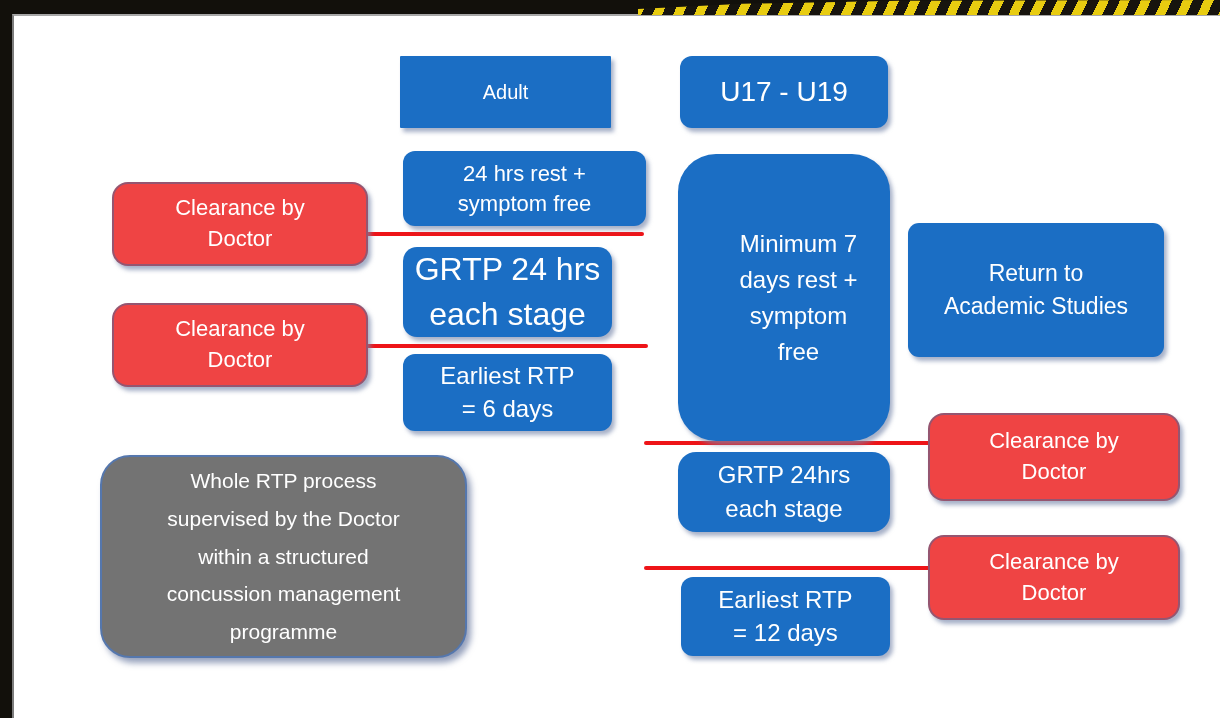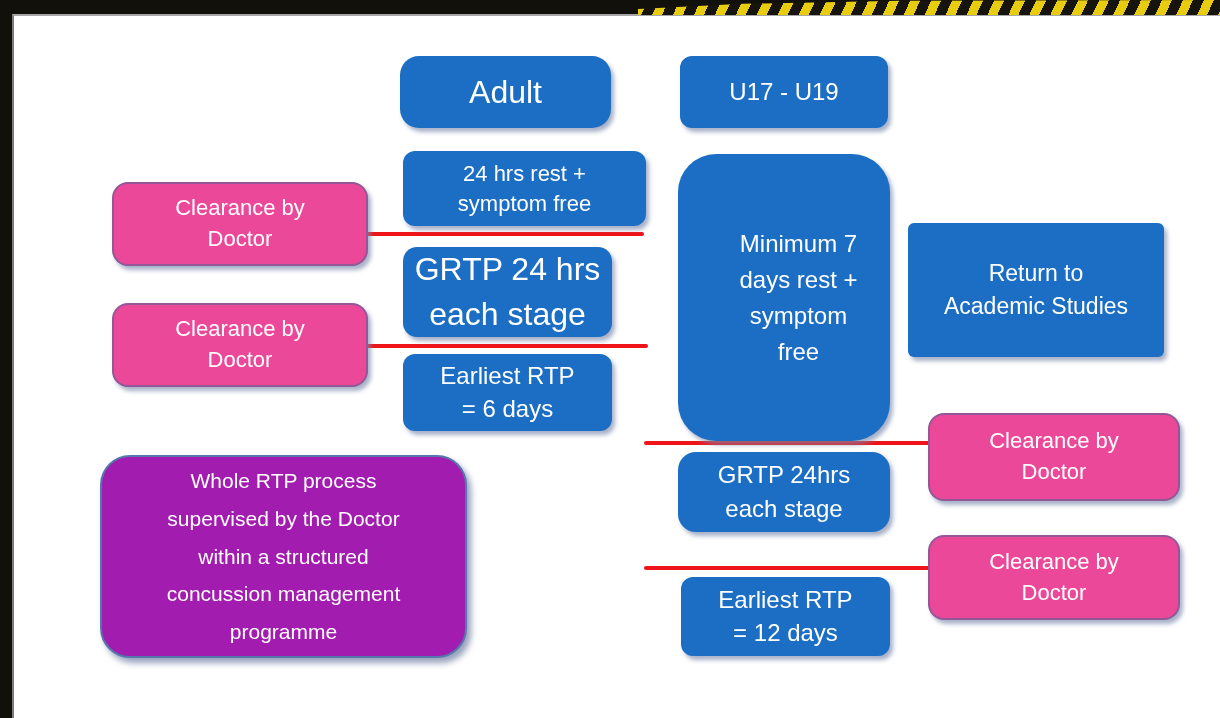--- a/index.html
+++ b/index.html
@@ -8,37 +8,37 @@
   
   #panel{position:absolute;left:12px;top:14px;width:1208px;height:704px;background:#ffffff;
          border-left:2px solid #7d7d7d;border-top:2px solid #a7a7a7;box-sizing:border-box;}
   
   #tape{position:absolute;left:638px;top:0;width:582px;height:15px;
         background:repeating-linear-gradient(115deg,#e8cc10 0px,#e8cc10 9px,#17140e 9px,#17140e 19px);
         clip-path:polygon(0 60%,18% 25%,45% 5%,100% 0,100% 100%,0 100%);}
   .box{position:absolute;display:flex;align-items:center;justify-content:center;text-align:center;
        color:#ffffff;white-space:pre-line;box-sizing:border-box;}
   .blue{background:#1b6ec4;box-shadow:3px 4px 4px rgba(120,135,170,0.65);}
-  .darkred{background:#ec4899;border:2px solid rgba(75,100,150,0.55);
+  .darkred{background:#ef4444;border:2px solid rgba(75,100,150,0.55);
            box-shadow:3px 4px 4px rgba(120,135,170,0.65);}
-  .note{background:#a21caf;border:2px solid #5577ad;box-shadow:4px 5px 6px rgba(115,130,165,0.75);}
+  .note{background:#737373;border:2px solid #5577ad;box-shadow:4px 5px 6px rgba(115,130,165,0.75);}
   .line{position:absolute;height:4px;background:#ee1418;border-radius:2px;z-index:1;}
   .box{z-index:2;}
 
-  #adult-header   {left:400px;top:56px;width:211px;height:72px;border-radius:19px;font-size:32px;}
+  #adult-header   {left:400px;top:56px;width:211px;height:72px;border-radius:1px;font-size:20px;}
   #adult-rest     {left:403px;top:151px;width:243px;height:75px;border-radius:12px;font-size:22px;line-height:1.35;}
   #adult-grtp     {left:403px;top:247px;width:209px;height:90px;border-radius:14px;font-size:32px;line-height:1.4;}
   #adult-earliest {left:403px;top:354px;width:209px;height:77px;border-radius:12px;font-size:24px;line-height:1.35;}
 
   #clearance-1    {left:112px;top:182px;width:256px;height:84px;border-radius:16px;font-size:22px;line-height:1.4;}
   #clearance-2    {left:112px;top:303px;width:256px;height:84px;border-radius:16px;font-size:22px;line-height:1.4;}
 
-  #youth-header   {left:680px;top:56px;width:208px;height:72px;border-radius:12px;font-size:24px;}
+  #youth-header   {left:680px;top:56px;width:208px;height:72px;border-radius:12px;font-size:28px;}
   #youth-rest     {left:678px;top:154px;width:212px;height:287px;border-radius:38px;font-size:24px;line-height:1.5;padding-left:29px;}
-  #youth-return   {left:908px;top:223px;width:256px;height:134px;border-radius:6px;font-size:23px;line-height:1.45;}
+  #youth-return   {left:908px;top:223px;width:256px;height:134px;border-radius:11px;font-size:23px;line-height:1.45;}
   #youth-grtp     {left:678px;top:452px;width:212px;height:80px;border-radius:18px;font-size:24px;line-height:1.4;}
   #youth-earliest {left:681px;top:577px;width:209px;height:79px;border-radius:12px;font-size:24px;line-height:1.35;}
 
   #clearance-3    {left:928px;top:413px;width:252px;height:88px;border-radius:16px;font-size:22px;line-height:1.4;}
   #clearance-4    {left:928px;top:535px;width:252px;height:85px;border-radius:16px;font-size:22px;line-height:1.4;}
 
   #note-box       {left:100px;top:455px;width:367px;height:203px;border-radius:30px;font-size:21px;line-height:1.8;}
 
   #line-1{left:362px;top:232px;width:282px;}
   #line-2{left:362px;top:344px;width:286px;}

